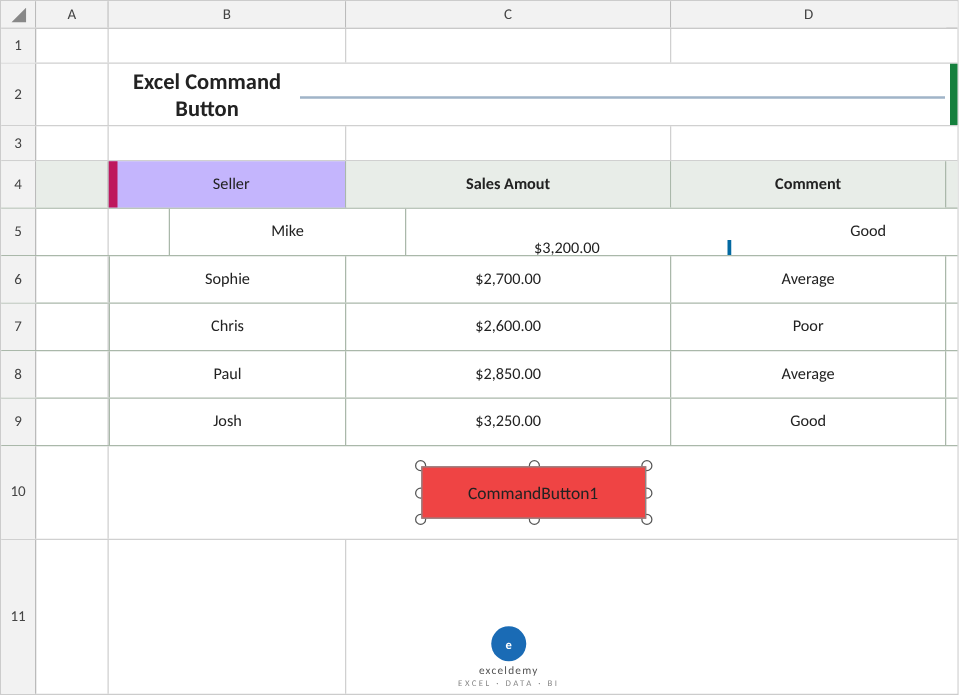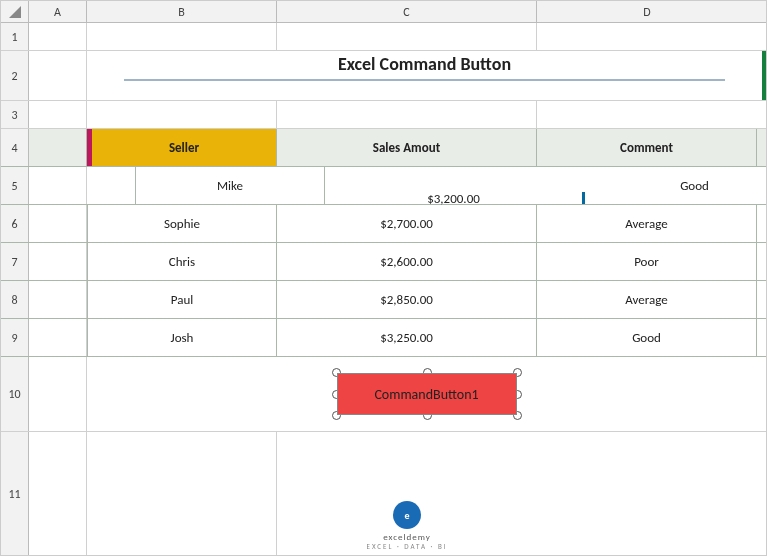--- a/index.html
+++ b/index.html
@@ -154,38 +154,38 @@
     <div class="row-num">1</div>
     <div class="cell col-a"></div>
     <div class="cell col-b"></div>
     <div class="cell col-c"></div>
     <div class="cell col-d"></div>
   </div>
 
   <div class="sheet-row" style="height:50px; border-bottom: 1px solid #d0d0d0;">
     <div class="row-num">2</div>
     <div class="cell col-a"></div>
-    <div class="cell" style="flex:1; flex-direction:column; justify-content:flex-start; border-right:4px solid #15803d;">
+    <div class="cell" style="flex:1; flex-direction:row; justify-content:space-between; border-right:6px solid #15803d;">
       <div style="font-size:18px; font-weight:bold; color:#222; text-align:center;">Excel Command Button</div>
       <div style="height:2px; background:#a0b4c8; margin-top:4px; width:90%;"></div>
     </div>
   </div>
 
   <div class="sheet-row short">
     <div class="row-num">3</div>
     <div class="cell col-a"></div>
     <div class="cell col-b"></div>
     <div class="cell col-c"></div>
     <div class="cell col-d"></div>
   </div>
 
   <div class="sheet-row table-header" style="height:38px; border-bottom: 1px solid #aab8aa;">
     <div class="row-num">4</div>
     <div class="cell col-a" style="background:#e8ede8;"></div>
-    <div class="cell col-b" style="background:#eab308; font-weight:bold; border-left:5px solid #be185d; border-right:1px solid #aab8aa;">Seller</div>
+    <div class="cell col-b" style="background:#c4b5fd; font-weight:normal; border-left:7px solid #be185d; border-right:1px solid #aab8aa;">Seller</div>
     <div class="cell col-c" style="background:#e8ede8; font-weight:bold; border-right:1px solid #aab8aa;">Sales Amout</div>
     <div class="cell col-d" style="background:#e8ede8; font-weight:bold; border-right:1px solid #aab8aa;">Comment</div>
   </div>
 
   <div class="sheet-row" style="height:38px; border-bottom:1px solid #aab8aa;">
     <div class="row-num">5</div>
     <div class="cell col-a"></div>
     <div class="cell col-b" style="border-left:1px solid #aab8aa; border-right:1px solid #aab8aa;margin-left:48px;">Mike</div>
     <div class="cell col-c" style="border-right:3px solid #0369a1;margin-top:25px;">$3,200.00</div>
     <div class="cell col-d" style="border-right:1px solid #aab8aa;">Good</div>

